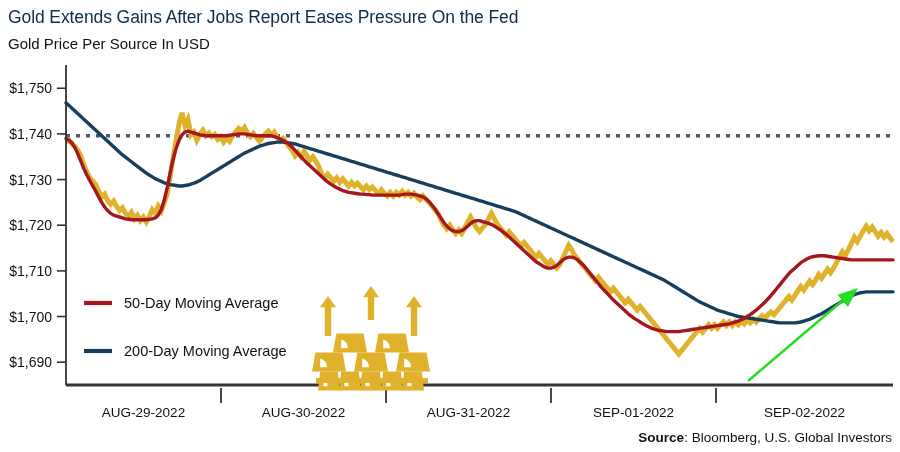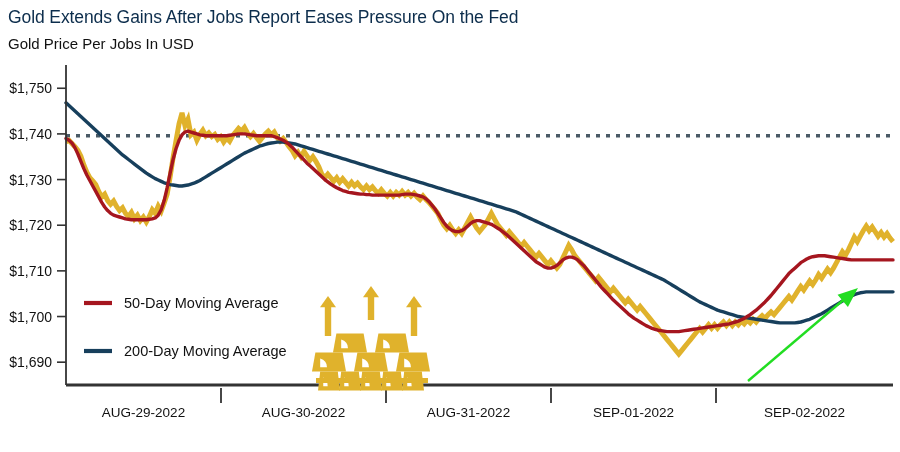--- a/index.html
+++ b/index.html
@@ -74,21 +74,21 @@
     font-weight: bold;
   }
 </style>
 </head>
 <body>
 
 <div id="page">
 
   <div id="chart-title">Gold Extends Gains After Jobs Report Eases Pressure On the Fed</div>
 
-  <div id="chart-subtitle">Gold Price Per Jobs In USD</div>
+  <div id="chart-subtitle">Gold Price Per Source In USD</div>
 
   <div id="plot-wrap">
     <svg class="plot" id="plot-svg" width="900" height="452">
 
       <g id="g-ygrid">
           <line x1="57" x2="66" y1="362.17391304347825" y2="362.17391304347825" stroke="#333333" stroke-width="1.6"></line>
           <line x1="57" x2="66" y1="316.52173913043475" y2="316.52173913043475" stroke="#333333" stroke-width="1.6"></line>
           <line x1="57" x2="66" y1="270.8695652173913" y2="270.8695652173913" stroke="#333333" stroke-width="1.6"></line>
           <line x1="57" x2="66" y1="225.2173913043478" y2="225.2173913043478" stroke="#333333" stroke-width="1.6"></line>
           <line x1="57" x2="66" y1="179.56521739130434" y2="179.56521739130434" stroke="#333333" stroke-width="1.6"></line>
@@ -195,14 +195,17 @@
           </g>
           <rect x="316" y="378" width="112" height="5" fill="#E0B22C"></rect>
         </g>
       <g id="g-arrow">
           <line x1="748" y1="381" x2="848" y2="296" stroke="#22DD22" stroke-width="2.4"></line>
           <polygon points="858,288 837.5619611515042,294.80342325799114 847.8920568738417,307.02181604785284" fill="#22DD22"></polygon>
         </g>
     </svg>
   </div>
 
+  <div id="source-note">
+    <span class="src-lbl">Source</span><span>: </span><span>Bloomberg, U.S. Global Investors</span>
+  </div>
 
 </div>
 
 </body></html>

